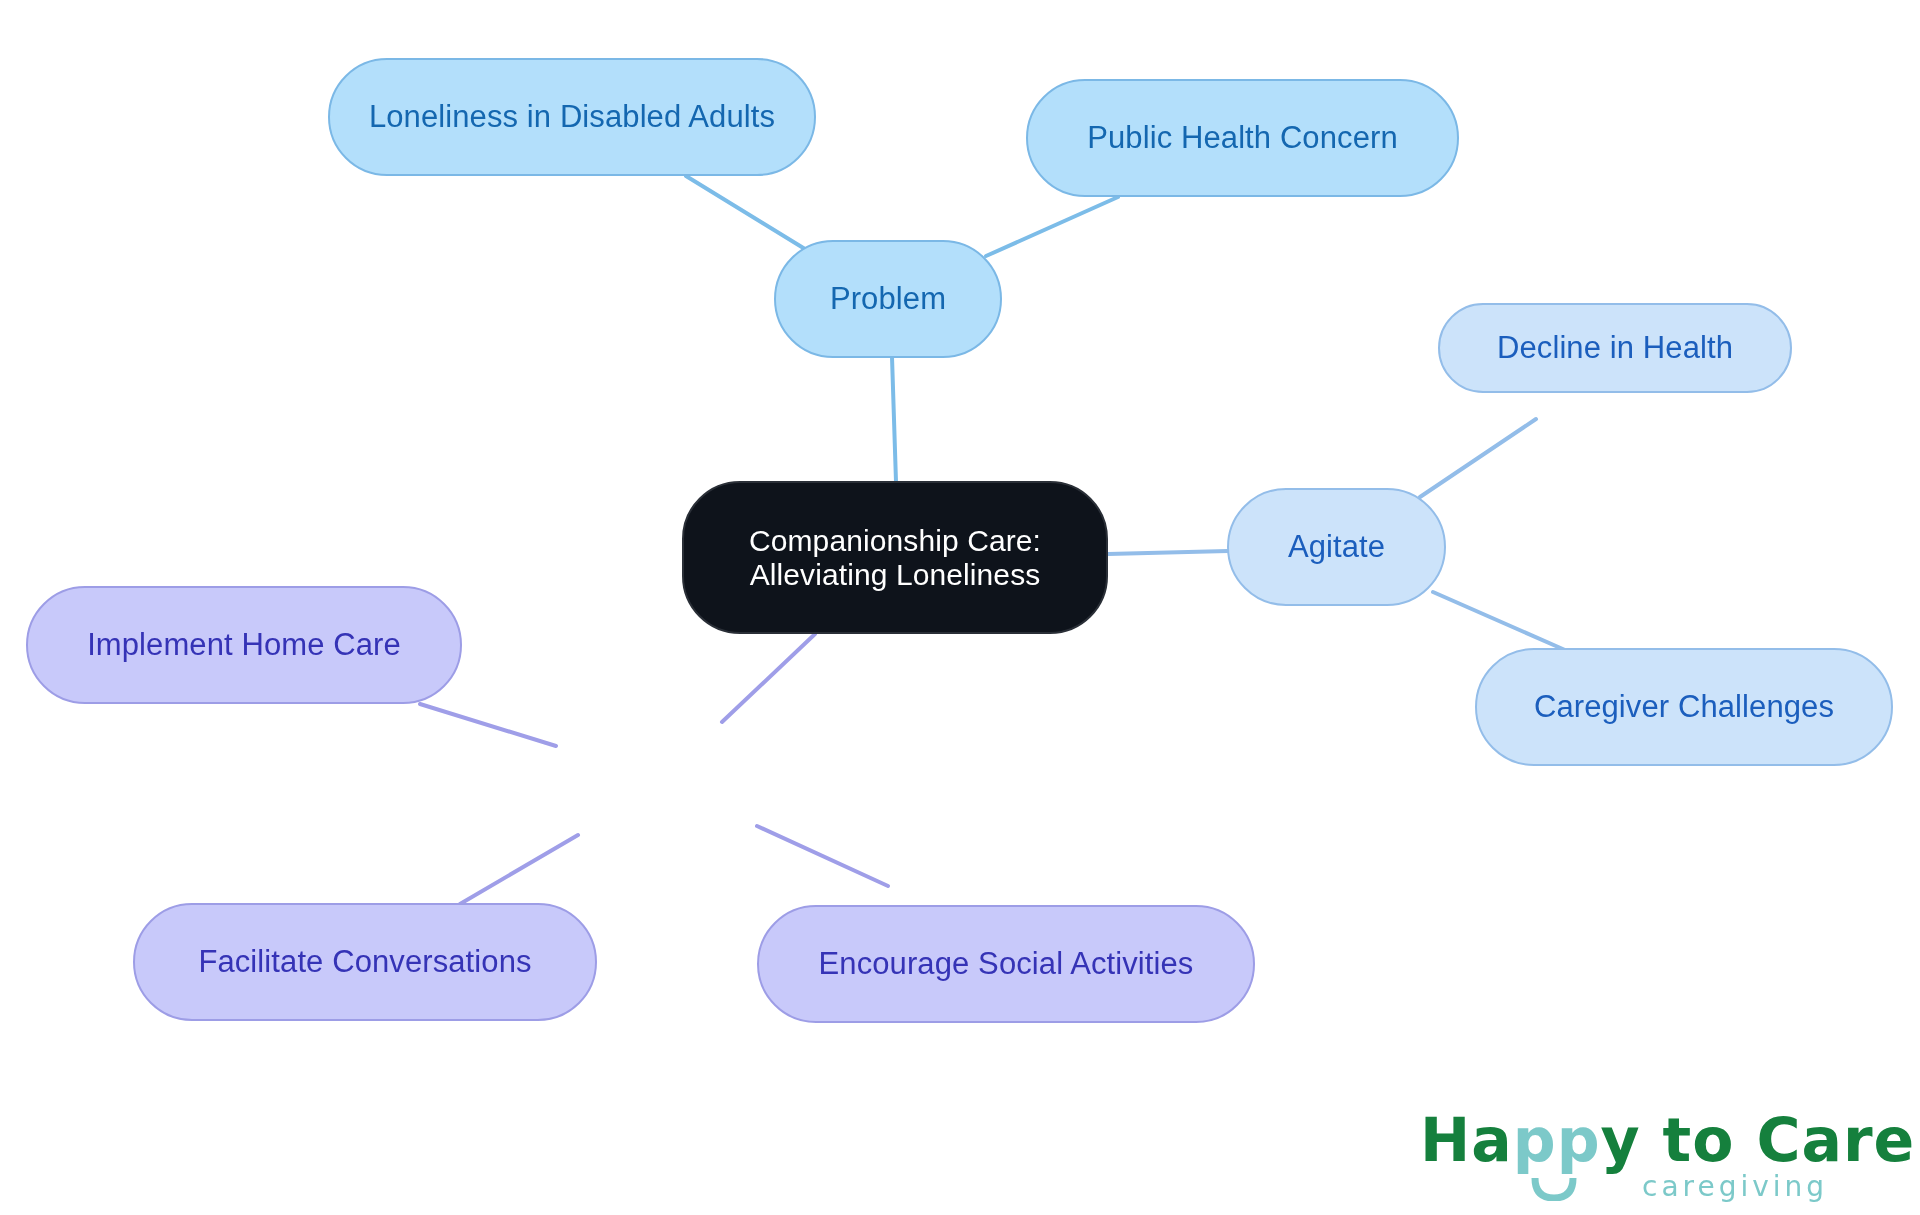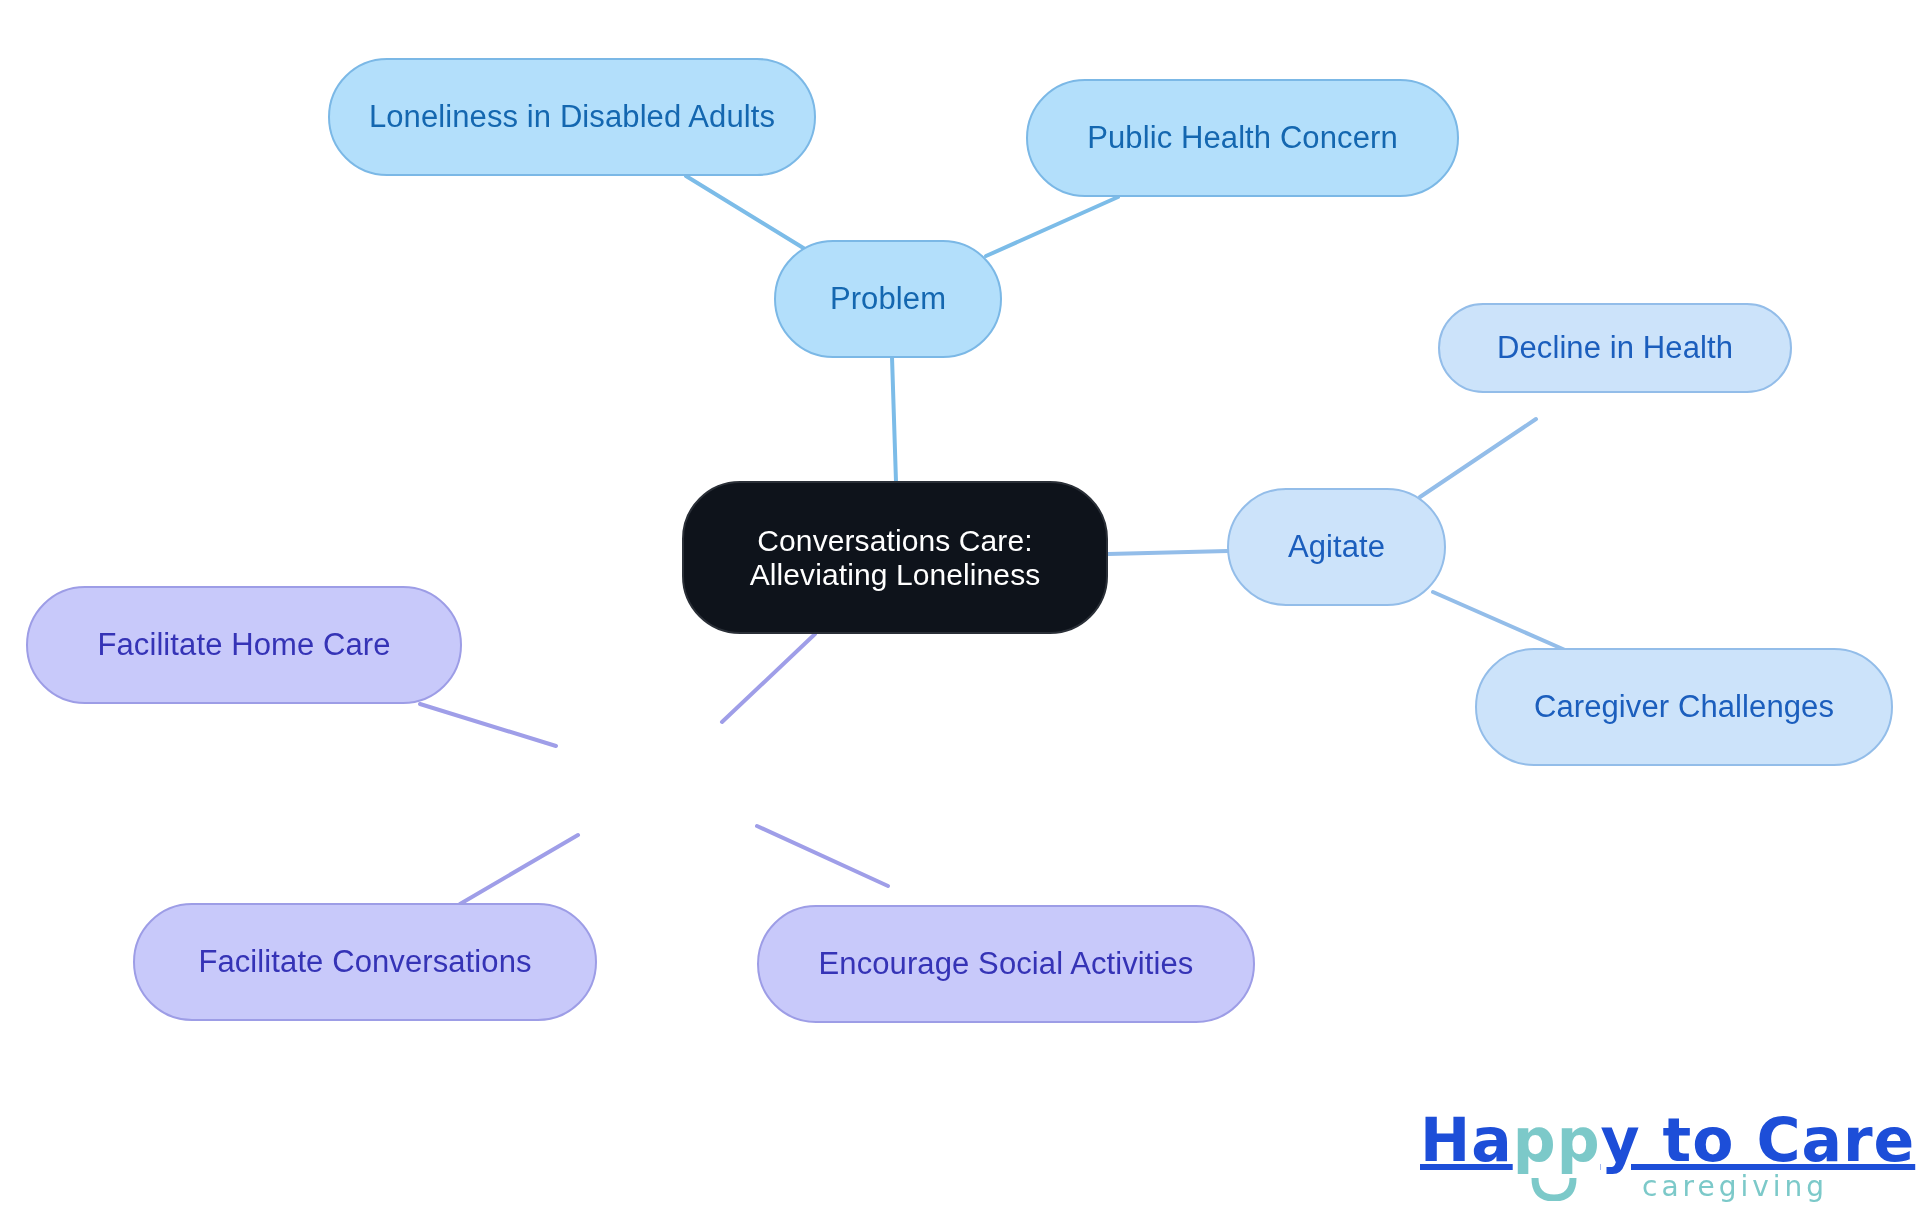--- a/index.html
+++ b/index.html
@@ -77,21 +77,21 @@
       position: absolute;
       left: 0;
       top: 8px;
       font-family: "DejaVu Sans", "Liberation Sans", sans-serif;
       font-weight: bold;
       font-size: 60px;
       line-height: 64px;
       letter-spacing: 1px;
       white-space: nowrap;
     }
-    .logo-coral { color: #1d4ed8; text-decoration: underline; }
+    .logo-coral { color: #15803d; }
     .logo-teal  { color: #7cc9c9; }
     .logo-sub {
       position: absolute;
       left: 222px;
       top: 70px;
       font-family: "DejaVu Sans", "Liberation Sans", sans-serif;
       font-size: 28px;
       letter-spacing: 4px;
       color: #7cc9c9;
       white-space: nowrap;
@@ -119,21 +119,21 @@
     <line x1="1536" y1="419" x2="1420" y2="497" stroke="#93bde9" stroke-width="4" stroke-linecap="round"></line>
     <line x1="1433" y1="592" x2="1565" y2="650" stroke="#93bde9" stroke-width="4" stroke-linecap="round"></line>
 
     <line x1="815" y1="634" x2="722" y2="722" stroke="#9f9ee8" stroke-width="4" stroke-linecap="round"></line>
     <line x1="420" y1="704" x2="556" y2="746" stroke="#9f9ee8" stroke-width="4" stroke-linecap="round"></line>
     <line x1="578" y1="835" x2="460" y2="904" stroke="#9f9ee8" stroke-width="4" stroke-linecap="round"></line>
     <line x1="757" y1="826" x2="888" y2="886" stroke="#9f9ee8" stroke-width="4" stroke-linecap="round"></line>
   </svg>
 
   <div class="node central" style="left:682px; top:481px; width:426px; height:153px;">
-    <span>Conversations Care:</span>
+    <span>Companionship Care:</span>
     <span>Alleviating Loneliness</span>
   </div>
 
   <div class="node problem" style="left:774px; top:240px; width:228px; height:118px;">
     <span>Problem</span>
   </div>
   <div class="node problem" style="left:328px; top:58px; width:488px; height:118px;">
     <span>Loneliness in Disabled Adults</span>
   </div>
   <div class="node problem" style="left:1026px; top:79px; width:433px; height:118px;">
@@ -144,21 +144,21 @@
     <span>Agitate</span>
   </div>
   <div class="node agitate" style="left:1438px; top:303px; width:354px; height:90px;">
     <span>Decline in Health</span>
   </div>
   <div class="node agitate" style="left:1475px; top:648px; width:418px; height:118px;">
     <span>Caregiver Challenges</span>
   </div>
 
   <div class="node solution" style="left:26px; top:586px; width:436px; height:118px;">
-    <span>Facilitate Home Care</span>
+    <span>Implement Home Care</span>
   </div>
   <div class="node solution" style="left:133px; top:903px; width:464px; height:118px;">
     <span>Facilitate Conversations</span>
   </div>
   <div class="node solution" style="left:757px; top:885px; width:498px; height:118px;margin-top:20px;">
     <span>Encourage Social Activities</span>
   </div>
 
   <div class="logo">
     <div class="logo-main">

